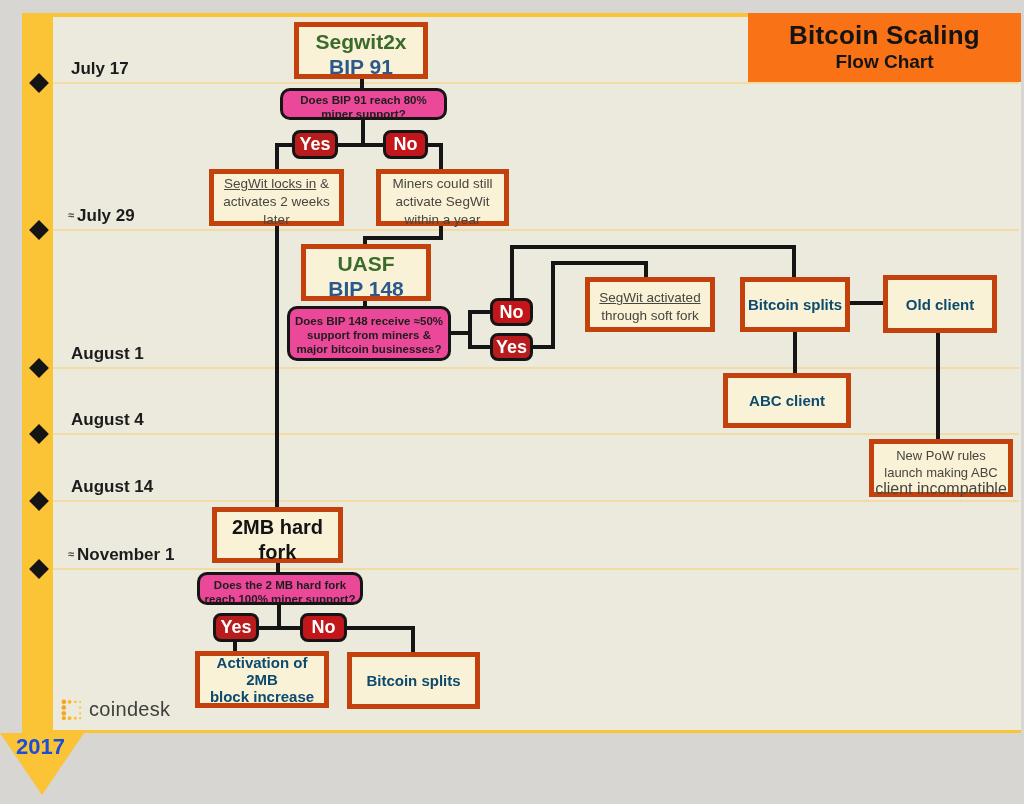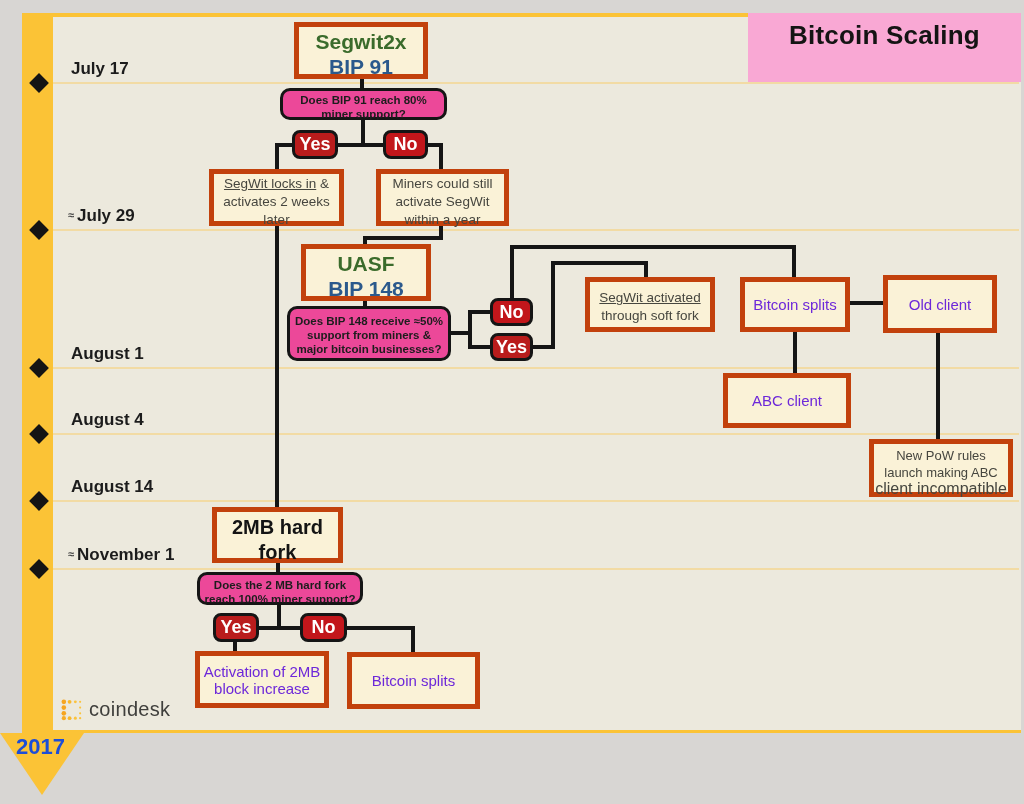--- a/index.html
+++ b/index.html
@@ -11,21 +11,21 @@
   }
   .abs{position:absolute;}
   
   #chart{left:53px;top:13px;width:968px;height:720px;background:#ECE9DD;
          border-top:4px solid #FBC336;border-bottom:3px solid #FBC336;box-sizing:border-box;z-index:0;}
   #ybar{left:22px;top:13px;width:31px;height:720px;background:#FBC336;z-index:3;}
   #yarrow{left:0;top:733px;width:0;height:0;border-left:42px solid transparent;
           border-right:42px solid transparent;border-top:62px solid #FBC336;z-index:3;}
   #year{left:16px;top:734px;font-size:22px;font-weight:800;color:#1d4ed8;z-index:4;}
   
-  #banner{left:748px;top:13px;width:273px;height:69px;background:#f9a8d4;z-index:5;
+  #banner{left:748px;top:13px;width:273px;height:69px;background:#f97316;z-index:5;
           text-align:center;box-sizing:border-box;padding-top:7px;}
   #banner .t1{font-size:26px;font-weight:800;color:#141414;line-height:30px;letter-spacing:.2px;}
   #banner .t2{font-size:19px;font-weight:700;color:#141414;line-height:24px;}
   
   .tline{left:53px;width:966px;height:2px;background:#F2DBA4;z-index:1;}
   .diamond{left:32px;width:14px;height:14px;background:#141414;transform:rotate(45deg);z-index:4;}
   .dlabel{left:68px;font-size:17px;font-weight:700;color:#1c1c1c;white-space:nowrap;z-index:2;}
   .approx{font-size:11px;font-weight:700;color:#444;vertical-align:2px;margin-right:3px;}
   
   .cn{background:#151515;z-index:2;}
@@ -38,36 +38,37 @@
   .q span{display:block;line-height:14px;}
   .badge{border:3px solid #151515;border-radius:8px;box-sizing:border-box;z-index:4;
          color:#fff;font-size:18px;font-weight:800;text-align:center;line-height:23px;}
   .badge.green{background:#b91c1c;}
   .badge.red{background:#C2161B;}
   .txt span{display:block;font-size:13.5px;color:#46463f;line-height:18px;}
   .txt .inline-line{display:block;font-size:13.5px;color:#46463f;line-height:18px;}
   .txt .inline-line span{display:inline;font-size:13.5px;}
   .ul{text-decoration:underline;}
   .bold-box{display:flex;align-items:center;justify-content:center;
-            font-size:15px;font-weight:400;color:#6d28d9;}
+            font-size:15px;font-weight:700;color:#0c4a6e;}
   .hf span{display:block;font-size:20px;font-weight:800;color:#141414;line-height:25px;}
   
   #brand{left:60px;top:698px;z-index:4;display:flex;align-items:flex-start;}
   #brand .word{font-size:20px;color:#3F3F3C;margin-left:6px;letter-spacing:.3px;}
 </style>
 </head>
 <body>
 
 <div class="abs" id="chart"></div>
 <div class="abs" id="ybar"></div>
 <div class="abs" id="yarrow"></div>
 <div class="abs" id="year">2017</div>
 
 <div class="abs" id="banner">
   <div class="t1">Bitcoin Scaling</div>
+  <div class="t2">Flow Chart</div>
 </div>
 
 <div class="abs tline" style="top:82px"></div>
 <div class="abs tline" style="top:229px"></div>
 <div class="abs tline" style="top:367px"></div>
 <div class="abs tline" style="top:433px"></div>
 <div class="abs tline" style="top:500px"></div>
 <div class="abs tline" style="top:568px"></div>
 
 <div class="abs diamond" style="top:76px"></div>

